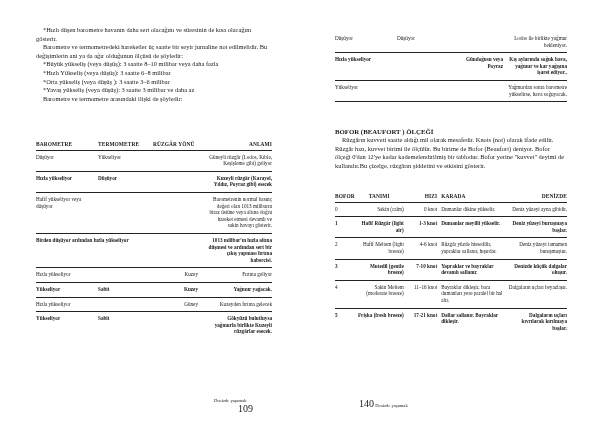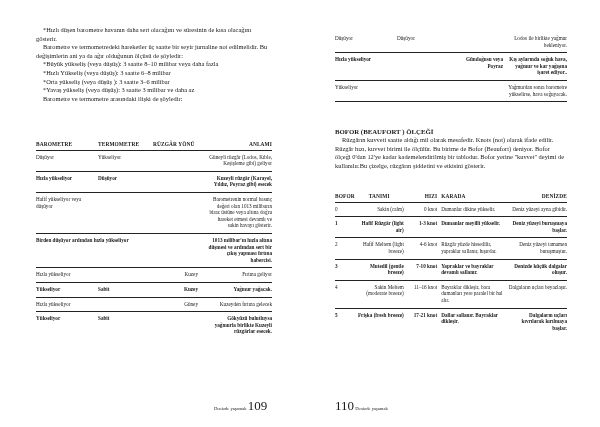--- a/index.html
+++ b/index.html
@@ -16,21 +16,21 @@
     table { width: 100%; border-collapse: collapse; font-size: 5.2px; line-height: 6.6px; }
     th { font-weight: bold; text-align: left; padding: 1px 0 2px 0; border-bottom: 1.2px solid #222; font-size: 5.4px; letter-spacing: 0.1px; }
     td { vertical-align: top; padding: 3px 0 4px 0; }
     tr.sep td { border-bottom: 1.2px solid #222; }
     tr.bold td { font-weight: bold; }
     .r { text-align: right; }
     .c { text-align: center; }
 
     .section-title { font-weight: bold; font-size: 6.8px; margin-top: 6px; margin-bottom: 1px; }
     .footer { position: absolute; top: 398px; font-size: 4.6px; }
-    .footer .num { font-size: 13px; }
+    .footer .num { font-size: 10px; margin-left: 24px; }
   </style>
 </head>
 <body>
 
 <div class="page page-left">
   <div style="position:absolute; top:26px; left:0; width:236px;">
     <p class="para indent">*Hızlı düşen barometre havanın daha sert olacağını ve süresinin de kısa olacağını gösterir.</p>
     <p class="para indent">Barometre ve termometredeki hareketler üç saatte bir seyir jurnaline not edilmelidir. Bu değişimlerin ani ya da ağır olduğunun ölçüsü de şöyledir:</p>
     <p class="bullet">*Büyük yükseliş (veya düşüş): 3 saatte 8–10 milibar veya daha fazla</p>
     <p class="bullet">*Hızlı Yükseliş (veya düşüş): 3 saatte 6–8 milibar</p>
@@ -203,16 +203,16 @@
         <td>5</td>
         <td class="r">Frişka (fresh breeze)</td>
         <td class="r" style="padding-right:4px">17-21 knot</td>
         <td>Dallar sallanır. Bayraklar dikleşir.</td>
         <td class="r">Dalgaların uçları kıvrılarak kırılmaya başlar.</td>
       </tr>
     </tbody>
   </table>
 
   <div class="footer" style="left:0;">
-    <span class="num">110</span>
+    <span class="num">140</span>
     <span>Denizde yaşamak</span>
   </div>
 </div>
 
 </body></html>

